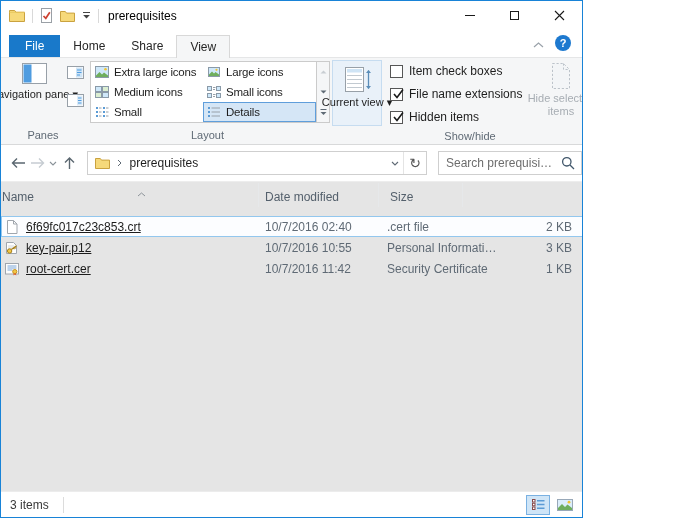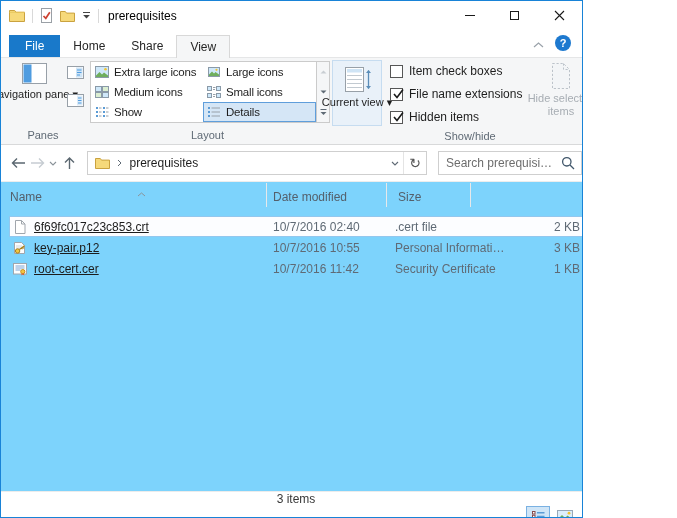--- a/index.html
+++ b/index.html
@@ -75,42 +75,42 @@
   .addr-spacer { flex: 1; }
   .addr-div { width: 1px; height: 22px; background: #e4e4e4; }
   .refresh-glyph { font-family: "DejaVu Sans", sans-serif; font-size: 14px; color: #555; line-height: 1; }
   .searchbox { margin-left: 11px; width: 144px; height: 24px; border: 1px solid #cfcfcf; background: #fff;
                display: flex; align-items: center; padding-right: 6px; }
   .searchbox input { border: none; outline: none; flex: 1; min-width: 0; font-size: 12px; padding-left: 7px;
                      font-family: inherit; color: #1e1e1e; background: transparent; }
   .searchbox input::placeholder { color: #6d6d6d; opacity: 1; }
 
   
-  .listarea { flex: 1; position: relative; padding-left: 8px; overflow: hidden; background: #7dd3fc; }
+  .listarea { flex: 1; position: relative; padding-left: 0; overflow: hidden; background: #e5e5e5; }
   .lheader { display: flex; height: 24px; margin-top: 1px; }
   .hcell { font-size: 12px; color: #54606c; display: flex; align-items: flex-end; padding-bottom: 3px;
            border-right: 1px solid #e6e8ea; white-space: nowrap; }
   .h-name { width: 258px; padding-left: 1px; }
   .h-date { width: 120px; padding-left: 6px; }
   .h-type { width: 120px; padding-left: 8px; }
   .h-size { width: 84px; padding-left: 11px; }
   .sortcaret { position: absolute; left: 136px; top: 1px; }
   .rows { margin-top: 9px; }
   .frow { display: flex; align-items: center; height: 21px; width: 584px; border: 1px solid transparent;
           font-size: 12px; }
   .frow.selected { border-color: #93c7ee; background: #fcfdff; }
   .c-name { width: 257px; display: flex; align-items: center; color: #1c1c1c; white-space: nowrap; overflow: hidden; text-decoration: underline; }
   .c-name .ficon { margin: 0 6px 0 2px; flex-shrink: 0; display: flex; }
   .c-date { width: 120px; padding-left: 6px; color: #5f6a75; white-space: nowrap; }
   .c-type { width: 120px; padding-left: 8px; color: #5f6a75; white-space: nowrap; overflow: hidden; }
   .c-size { width: 83px; text-align: right; padding-right: 10px; color: #5f6a75; white-space: nowrap; }
 
   
   .statusbar { height: 26px; border-top: 1px solid #ececec; display: flex; align-items: center; flex-shrink: 0;
-               background: #fff; flex-direction: column; }
+               background: #fff; }
   .status-text { font-size: 12px; color: #383838; margin-left: 9px; white-space: nowrap; }
   .status-sep { width: 1px; height: 16px; background: #dcdcdc; margin-left: 14px; }
   .status-right { margin-left: auto; display: flex; align-items: center; gap: 3px; padding-right: 5px; }
   .viewtoggle { width: 24px; height: 20px; display: flex; align-items: center; justify-content: center;
                 border: 1px solid transparent; }
   .viewtoggle.active { background: #cfe5f7; border-color: #7ab1e2; }
 </style>
 </head>
 <body>
 
@@ -250,21 +250,21 @@
               <svg width="14" height="12" viewBox="0 0 14 12">
                   <rect x="1" y="1" width="2" height="2" fill="#5b9bd5"></rect>
                   <rect x="1" y="5" width="2" height="2" fill="#5b9bd5"></rect>
                   <rect x="1" y="9" width="2" height="2" fill="#5b9bd5"></rect>
                   <path d="M4 2h2.5 M4 6h2.5 M4 10h2.5" stroke="#98a0a8"></path>
                   <rect x="8" y="1" width="2" height="2" fill="#5b9bd5"></rect>
                   <rect x="8" y="5" width="2" height="2" fill="#5b9bd5"></rect>
                   <rect x="8" y="9" width="2" height="2" fill="#5b9bd5"></rect>
                   <path d="M11 2h2.5 M11 6h2.5 M11 10h2.5" stroke="#98a0a8"></path>
                 </svg>
-              <span>Show</span>
+              <span>Small</span>
             </div>
             <div class="gitem selected">
               <svg width="14" height="12" viewBox="0 0 14 12">
                   <rect x="1" y="1" width="2" height="2" fill="#5b9bd5"></rect>
                   <rect x="1" y="5" width="2" height="2" fill="#5b9bd5"></rect>
                   <rect x="1" y="9" width="2" height="2" fill="#5b9bd5"></rect>
                   <path d="M4.5 2h8.5 M4.5 6h8.5 M4.5 10h8.5" stroke="#98a0a8"></path>
                 </svg>
               <span>Details</span>
             </div>

